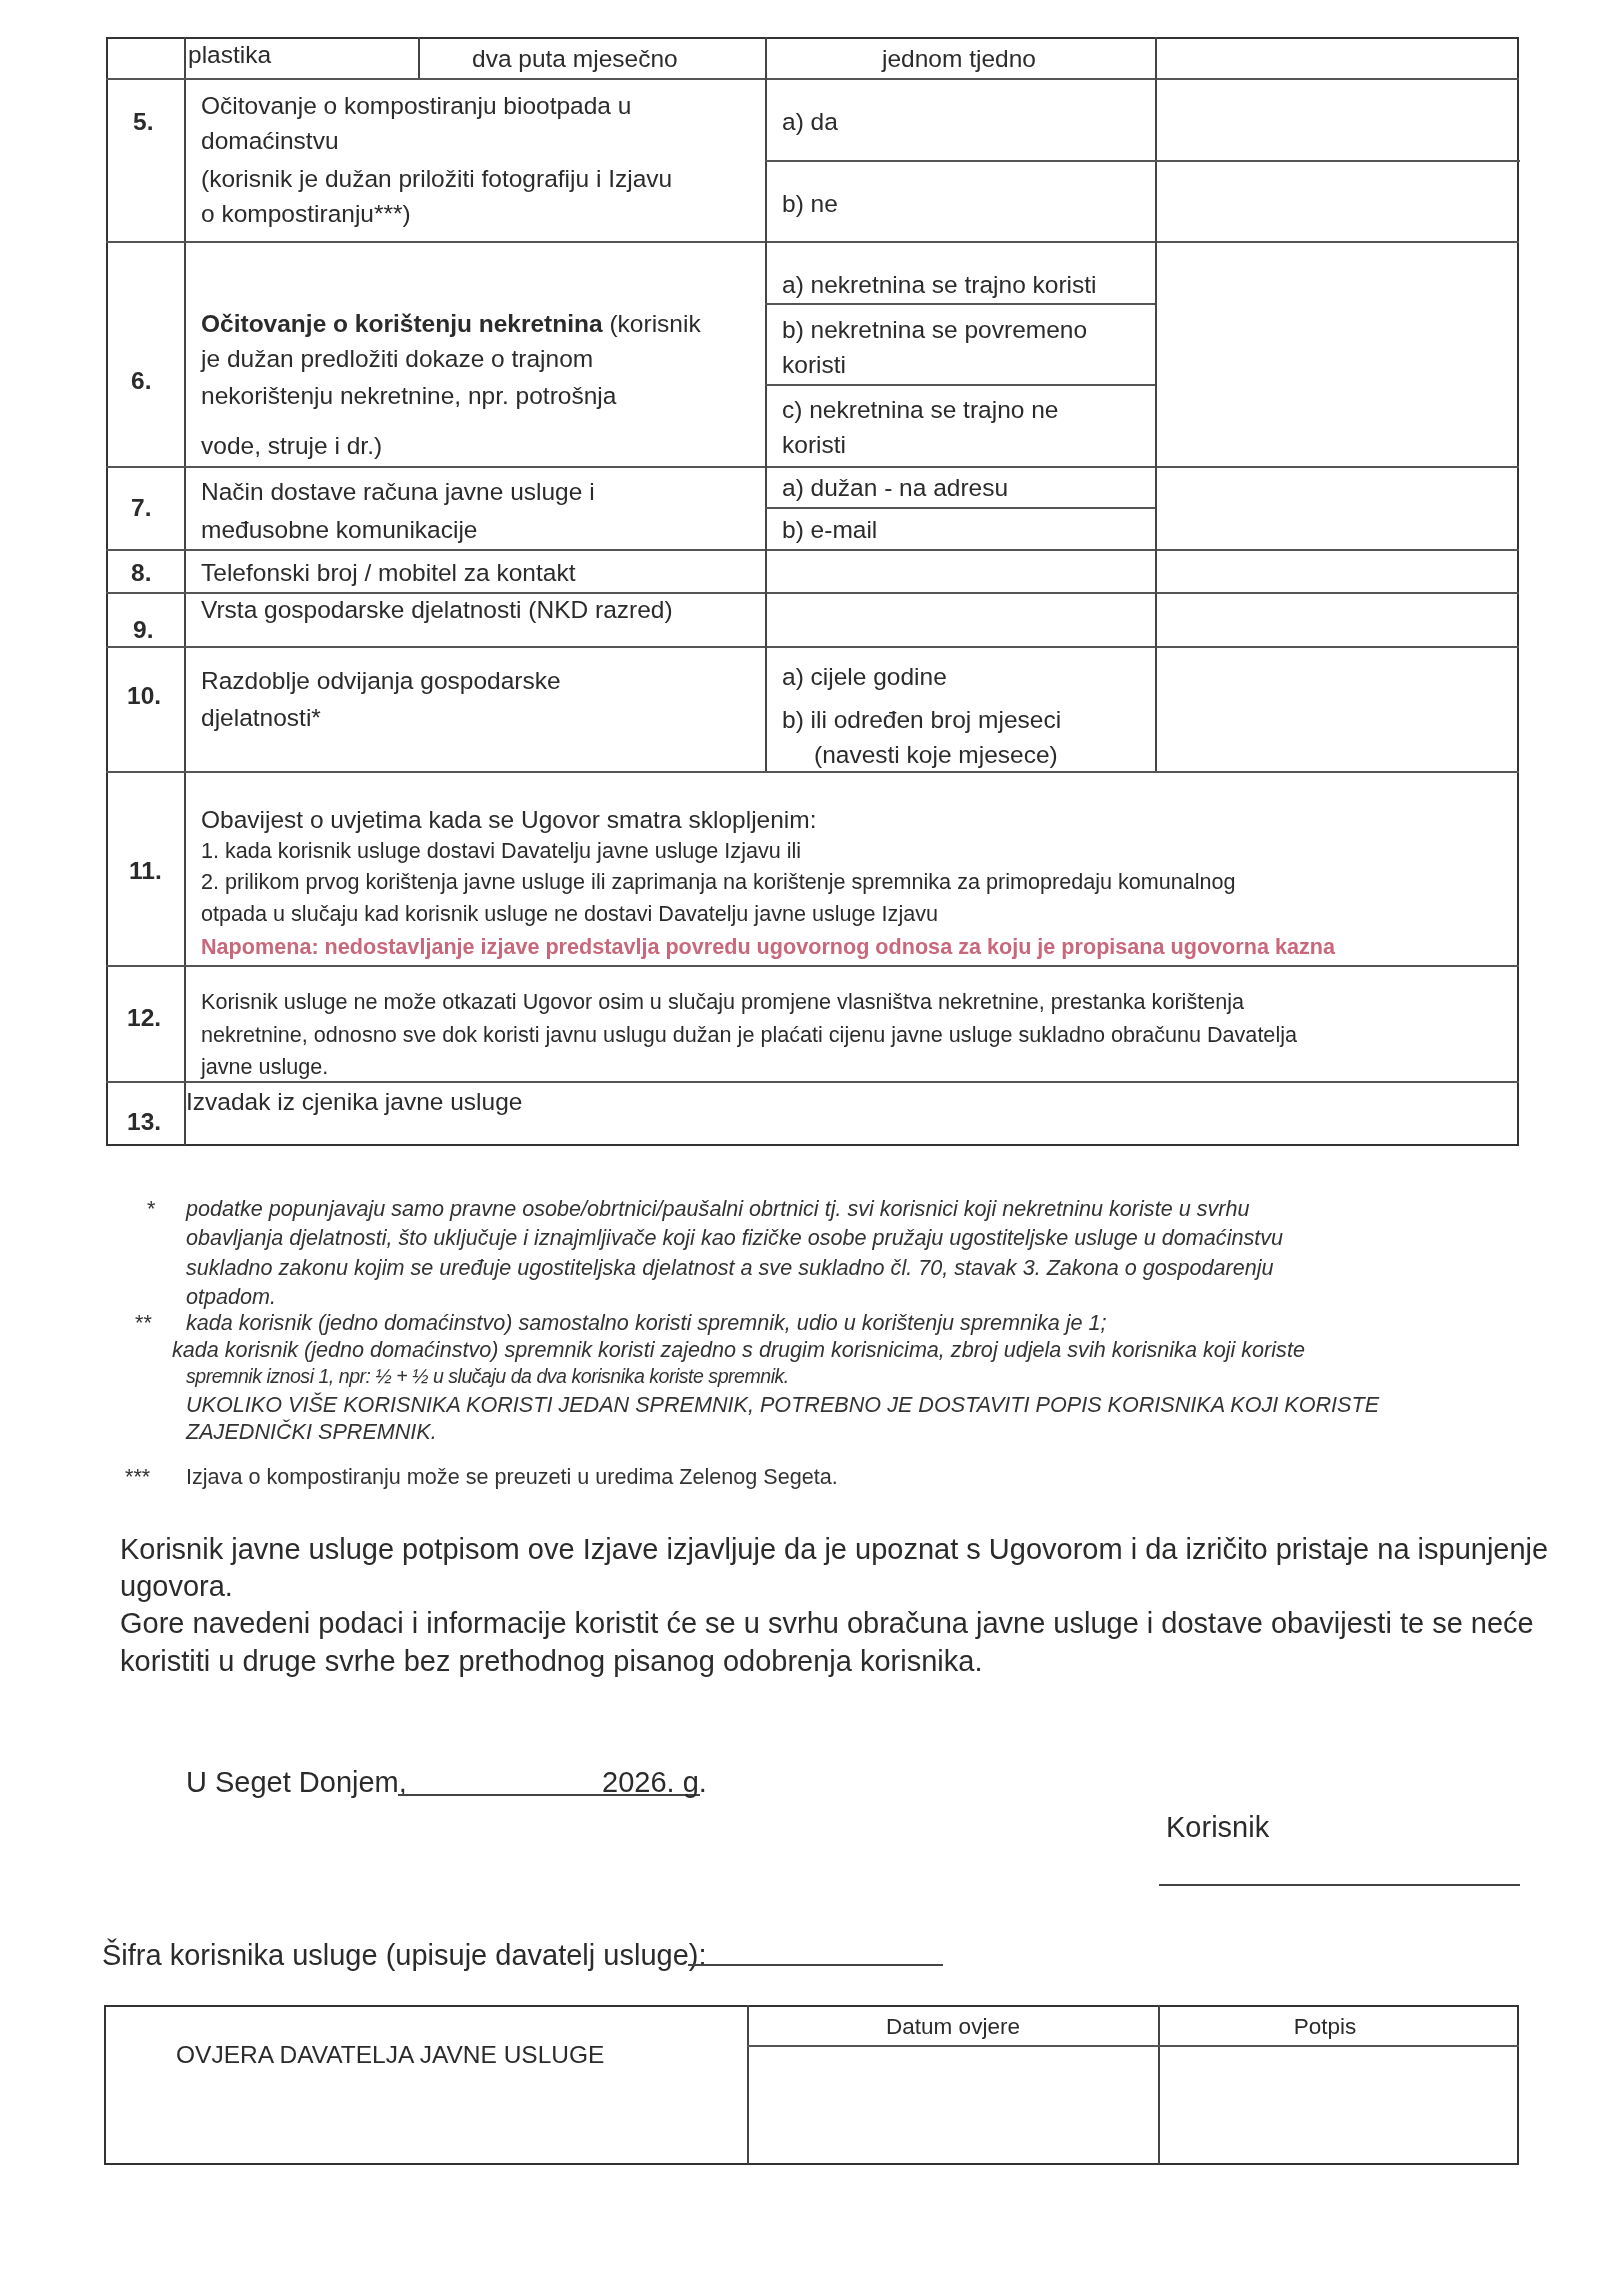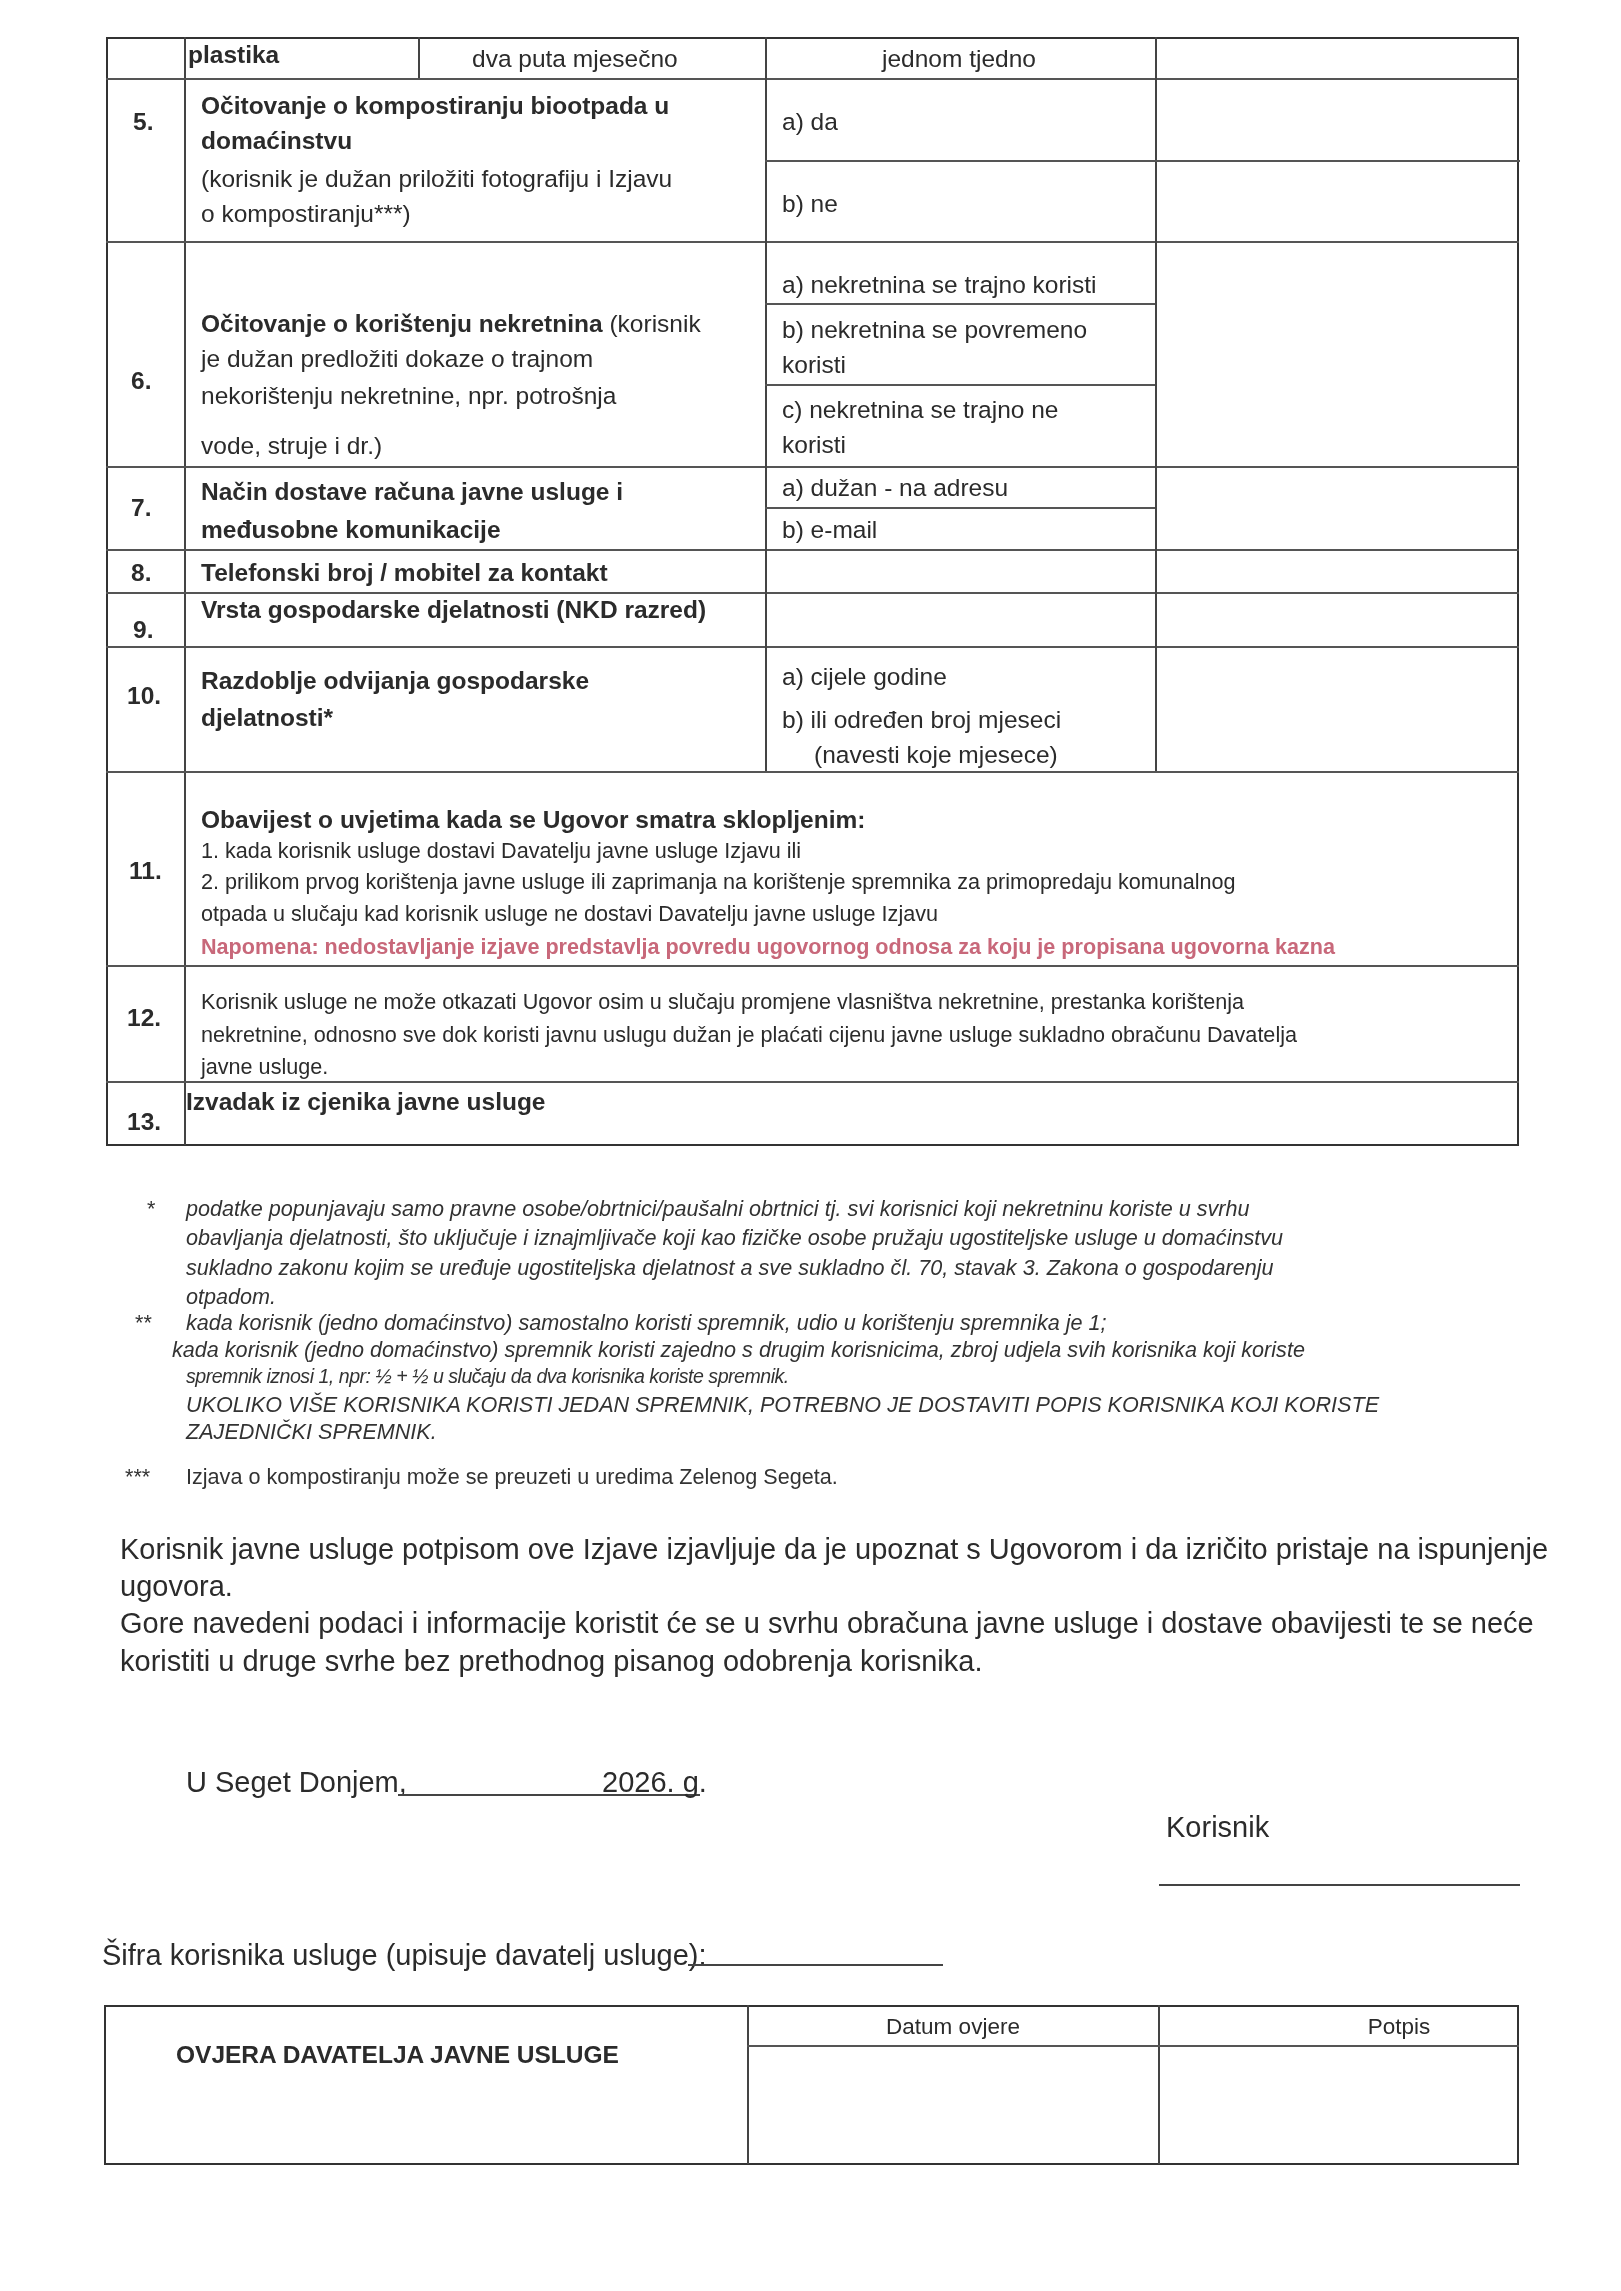--- a/index.html
+++ b/index.html
@@ -2,21 +2,21 @@
 <html><head>
 <meta charset="utf-8">
 <style>
   html, body { margin:0; padding:0; background:#ffffff; }
   body { width:1621px; height:2292px; position:relative; overflow:hidden;
          font-family:"Liberation Sans", "DejaVu Sans", sans-serif; color:#2b2b2b; }
   .ln-h { position:absolute; height:0; border-top:2px solid #555; }
   .ln-v { position:absolute; width:0; border-left:2px solid #444; }
   .thick { border-color:#333; }
   .txt { position:absolute; font-size:24.5px; line-height:35px; white-space:nowrap; }
-  .b { font-weight:bold; }
+  .b { font-weight:normal; }
   .num { font-weight:bold; font-size:24.5px; }
   .red { color:#c8687a; font-weight:bold; }
   .foot { position:absolute; font-style:italic; font-size:21.6px; line-height:29px; color:#333; white-space:nowrap; }
   .small { font-size:21.6px; line-height:31px; }
   .para { position:absolute; font-size:29px; line-height:37px; white-space:nowrap; }
   .uline { position:absolute; border-top:2px solid #444; height:0; }
   .cell-input { position:absolute; background:transparent; }
 </style>
 </head>
 <body>
@@ -179,17 +179,17 @@
   <div class="ln-h thick" style="left:104px; top:2005px; width:1415px; border-top-width:2.9px;"></div>
   <div class="ln-h thick" style="left:104px; top:2163px; width:1415px; border-top-width:2.9px;"></div>
   <div class="ln-v thick" style="left:104px; top:2005px; height:159px;"></div>
   <div class="ln-v thick" style="left:1517px; top:2005px; height:159px;"></div>
   <div class="ln-v" style="left:747px; top:2005px; height:159px;"></div>
   <div class="ln-v" style="left:1158px; top:2005px; height:159px;"></div>
   <div class="ln-h" style="left:747px; top:2045px; width:772px;"></div>
 
   <span class="txt b" style="left:176px; top:2037px; font-size:24.5px;">OVJERA DAVATELJA JAVNE USLUGE</span>
   <span class="txt" style="left:747px; width:412px; text-align:center; top:2009px; font-size:22.5px;">Datum ovjere</span>
-  <span class="txt" style="left:1212px; width:374px; text-align:center; top:2009px; font-size:22.5px;">Potpis</span>
+  <span class="txt" style="left:1138px; width:374px; text-align:center; top:2009px; font-size:22.5px;">Potpis</span>
   <div class="cell-input" style="left:751px; top:2049px; width:404px; height:112px;"></div>
   <div class="cell-input" style="left:1161px; top:2049px; width:353px; height:112px;"></div>
 </div>
 
 
 </body></html>

